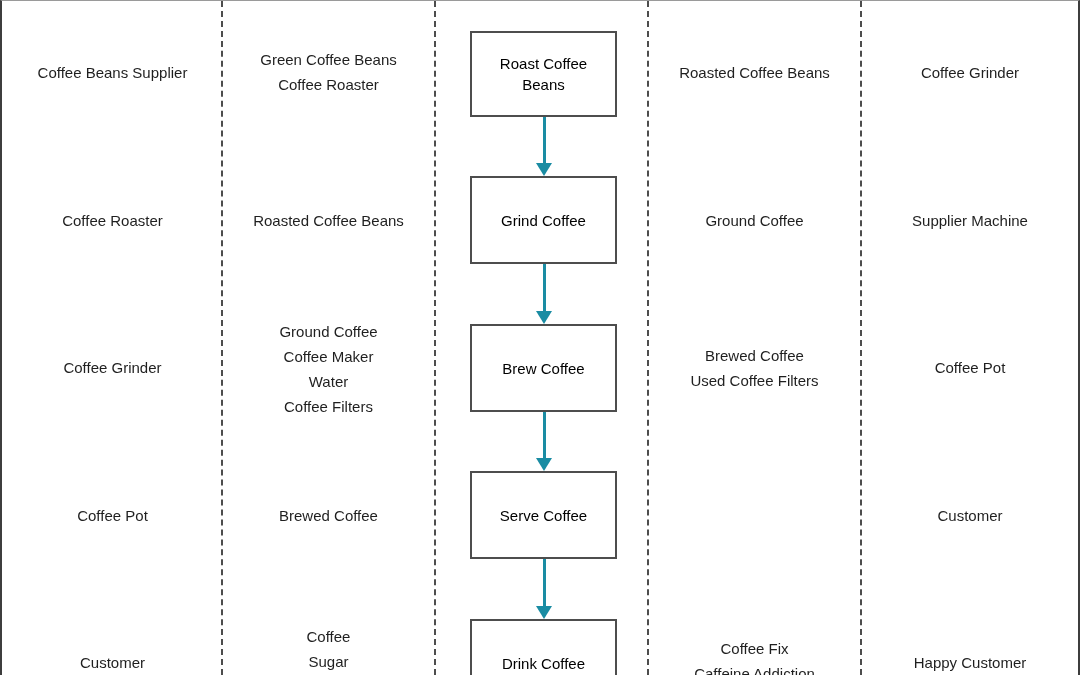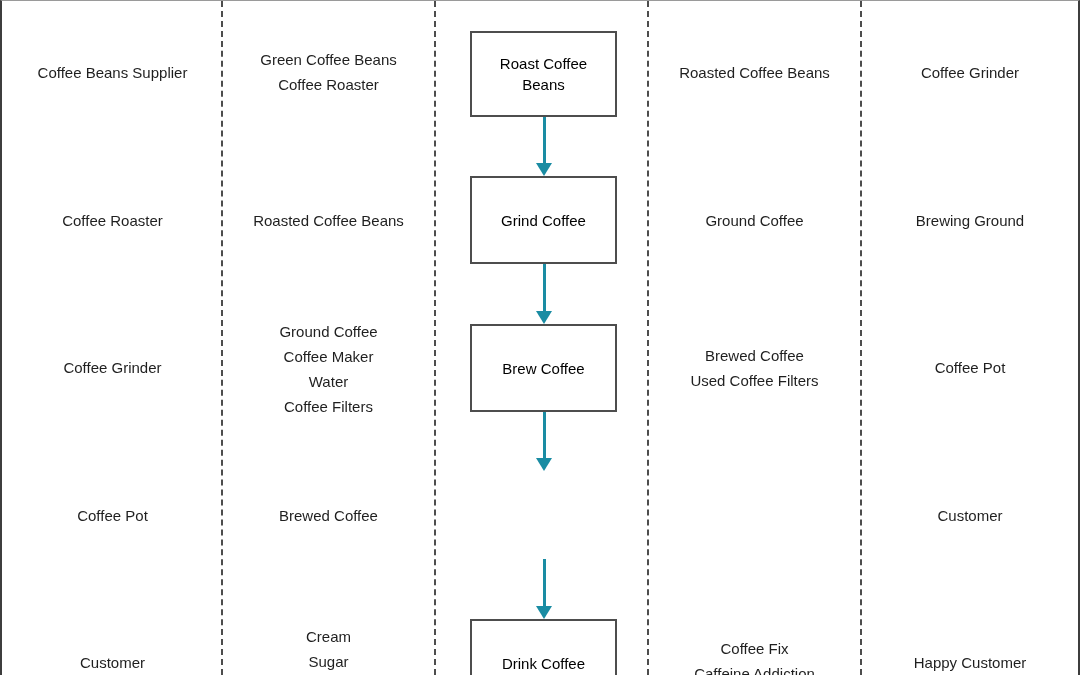--- a/index.html
+++ b/index.html
@@ -97,21 +97,21 @@
 
   <div class="connector" style="left:542px; top:116px; height:59px;">
     <span class="shaft" style="height:46px;"></span>
     <span class="head" style="top:46px;"></span>
   </div>
 
   <div class="cell" style="left:2px; width:217px; top:207px;">Coffee Roaster</div>
   <div class="cell" style="left:221px; width:211px; top:207px;">Roasted Coffee Beans</div>
   <div class="process-box" style="left:468px; top:175px; width:147px; height:88px;text-align:center;">Grind Coffee</div>
   <div class="cell" style="left:647px; width:211px; top:207px;">Ground Coffee</div>
-  <div class="cell" style="left:860px; width:216px; top:207px;">Brewing Ground</div>
+  <div class="cell" style="left:860px; width:216px; top:207px;">Supplier Machine</div>
 
   <div class="connector" style="left:542px; top:263px; height:60px;">
     <span class="shaft" style="height:47px;"></span>
     <span class="head" style="top:47px;"></span>
   </div>
 
   <div class="cell" style="left:2px; width:217px; top:354px;">Coffee Grinder</div>
   <div class="cell" style="left:221px; width:211px; top:318px;">Ground Coffee
 Coffee Maker
 Water
@@ -121,28 +121,29 @@
 Used Coffee Filters</div>
   <div class="cell" style="left:860px; width:216px; top:354px;">Coffee Pot</div>
 
   <div class="connector" style="left:542px; top:411px; height:59px;">
     <span class="shaft" style="height:46px;"></span>
     <span class="head" style="top:46px;"></span>
   </div>
 
   <div class="cell" style="left:2px; width:217px; top:502px;">Coffee Pot</div>
   <div class="cell" style="left:221px; width:211px; top:502px;">Brewed Coffee</div>
+  <div class="process-box" style="left:468px; top:470px; width:147px; height:88px;">Serve Coffee</div>
   <div class="cell" style="left:860px; width:216px; top:502px;">Customer</div>
 
   <div class="connector" style="left:542px; top:558px; height:60px;">
     <span class="shaft" style="height:47px;"></span>
     <span class="head" style="top:47px;"></span>
   </div>
 
   <div class="cell" style="left:2px; width:217px; top:649px;">Customer</div>
-  <div class="cell" style="left:221px; width:211px; top:623px;">Cream
+  <div class="cell" style="left:221px; width:211px; top:623px;">Coffee
 Sugar</div>
   <div class="process-box" style="left:468px; top:618px; width:147px; height:88px;">Drink Coffee</div>
   <div class="cell" style="left:647px; width:211px; top:635px;">Coffee Fix
 Caffeine Addiction</div>
   <div class="cell" style="left:860px; width:216px; top:649px;">Happy Customer</div>
 
 </div>
 
 </body></html>

